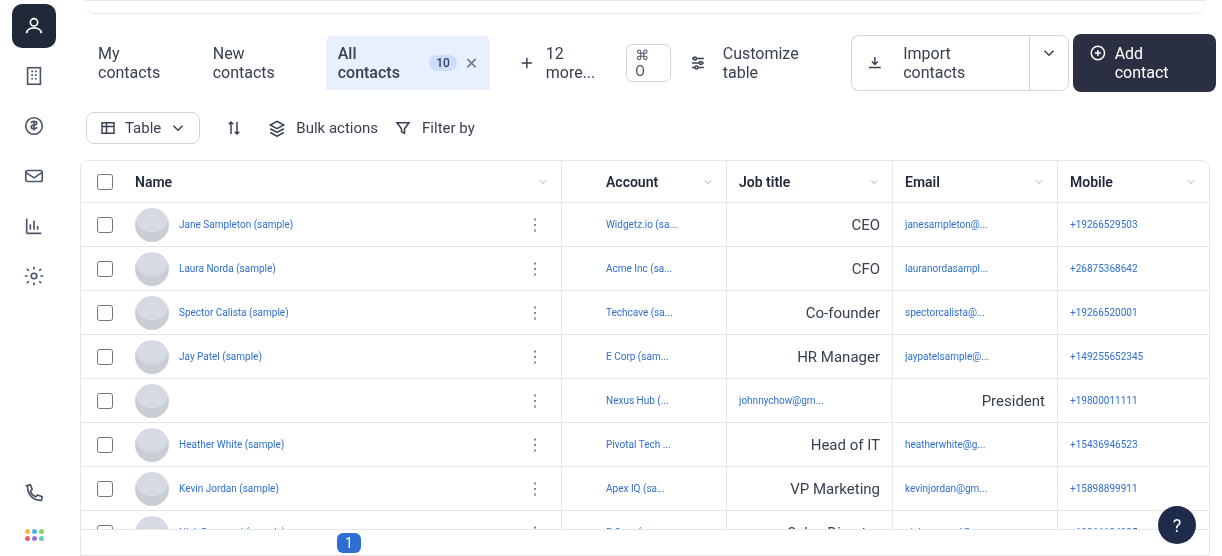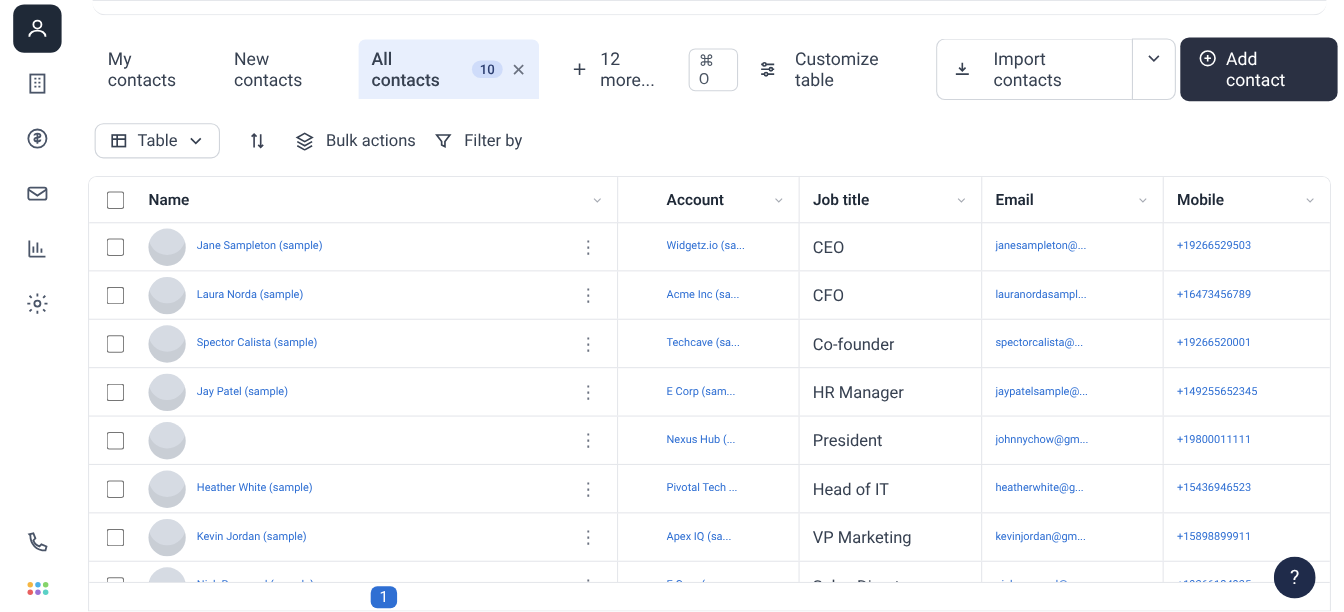--- a/index.html
+++ b/index.html
@@ -37,21 +37,21 @@
 .sort-btn { width:36px; height:36px; display:flex; align-items:center; justify-content:center; cursor:pointer;}
 .tool-link { display:flex; align-items:center; gap:10px; color:#374151; font-size:15px; cursor:pointer;}
 
 .grid-wrap { margin: 0 12px 0 12px; border:1px solid #e5e7eb; border-radius:8px 8px 0 0; overflow:hidden; flex:1; display:flex; flex-direction:column;}
 .grid-head { display:flex; align-items:center; height:42px; background:#fff; border-bottom:1px solid #e5e7eb; font-weight:600; font-size:14px; color:#1f2937;}
 .col-check { width:48px; display:flex; align-items:center; justify-content:center;}
 .col-check input { width:16px; height:16px; }
 .col-name { flex:1; min-width:420px; display:flex; align-items:center; padding-left:6px; position:relative;}
 .col { border-left:1px solid #e5e7eb; padding:0 12px; display:flex; align-items:center; position:relative; height:100%;}
 .col-account { width:165px;padding-left:44px;}
-.col-job { width:166px;}
+.col-job { width:166px;justify-content:flex-end;}
 .col-email { width:165px;justify-content:space-between;}
 .col-mobile { width:152px;}
 .drop-caret { margin-left:auto; opacity:.6; width:12px; height:12px;}
 .grid-body { flex:1; overflow-y:auto;}
 .row { display:flex; align-items:center; height:44px; border-bottom:1px solid #e5e7eb;}
 .row .col-name { gap:10px;}
 .avatar { width:34px; height:34px; border-radius:50%; background:#d6dbe3; display:inline-block; box-shadow: inset 0 -10px 0 rgba(0,0,0,0.06);}
 .link { color:#2f6fd3; font-size:10px; cursor:pointer; white-space:nowrap; overflow:hidden; text-overflow:ellipsis;}
 .plain { font-size:15px; color:#374151; white-space:nowrap; overflow:hidden; text-overflow:ellipsis;}
 .row-menu { margin-left:auto; margin-right:12px; color:#6b7280; cursor:pointer; padding:4px 6px;}
@@ -269,21 +269,21 @@
             <div class="col col-account">
               <span class="link">Acme Inc (sa...</span>
             </div>
             <div class="col col-job">
               <span class="plain">CFO</span>
             </div>
             <div class="col col-email">
               <span class="link">lauranordasampl...</span>
             </div>
             <div class="col col-mobile">
-              <span class="link">+16473456789</span>
+              <span class="link">+26875368642</span>
             </div>
           </div>
           <div class="row">
             <div class="col-check">
               <input type="checkbox" style="">
             </div>
             <div class="col-name">
               <span class="avatar"></span>
               <span class="link">Spector Calista (sample)</span>
               <span class="row-menu">⋮</span>
@@ -327,25 +327,25 @@
             <div class="col-check">
               <input type="checkbox" style="">
             </div>
             <div class="col-name">
               <span class="avatar"></span>
               <span class="row-menu">⋮</span>
             </div>
             <div class="col col-account">
               <span class="link">Nexus Hub (...</span>
             </div>
+            <div class="col col-email">
+              <span class="link">johnnychow@gm...</span>
+            </div>
             <div class="col col-job">
               <span class="plain">President</span>
-            </div>
-            <div class="col col-email">
-              <span class="link">johnnychow@gm...</span>
             </div>
             <div class="col col-mobile">
               <span class="link">+19800011111</span>
             </div>
           </div>
           <div class="row">
             <div class="col-check">
               <input type="checkbox" style="">
             </div>
             <div class="col-name">

